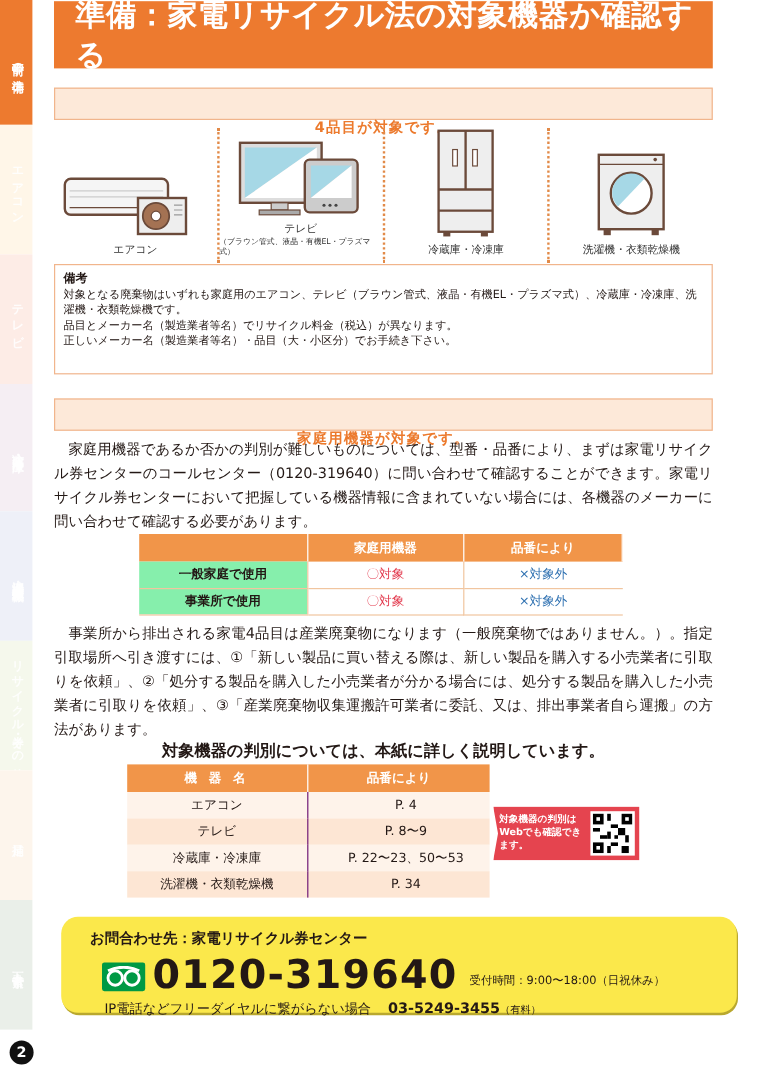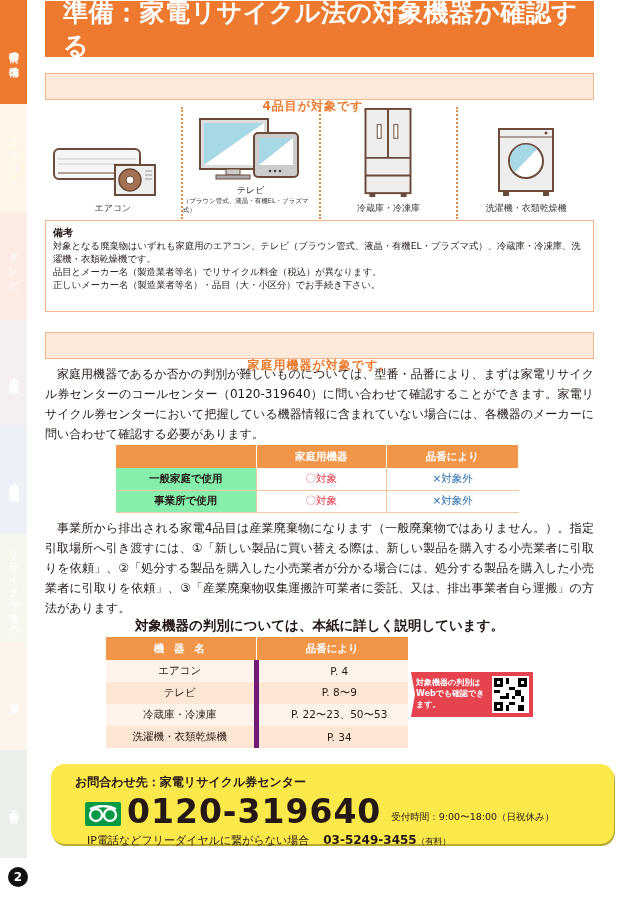--- a/index.html
+++ b/index.html
@@ -43,21 +43,21 @@
   .tbl1 td.c2 { border-left: 1px solid #f1c59f; border-right: 1px solid #f1c59f; color: #e2364a; }
   .tbl1 td.c3 { color: #2c6fb0; }
 
   .ref-title { position: absolute; left: 45px; top: 617px; width: 549px; text-align: center; font-size: 13.5px; font-weight: bold; }
   .tbl2 { position: absolute; left: 106px; top: 637px; width: 302px; font-size: 10.5px; }
   .tbl2 th { background: #f19549; color: #fff; height: 23px; font-weight: bold; letter-spacing: 3px; }
   .tbl2 th + th { border-left: 1px solid #fff; letter-spacing: 0; }
   .tbl2 td { height: 22px; text-align: center; }
   .tbl2 tr:nth-child(odd) td { background: #fde6d4; }
   .tbl2 tr:nth-child(even) td { background: #fef3ea; }
-  .tbl2 td + td { border-left: 5px solid #701a75; padding-left: 12px; }
+  .tbl2 td + td { border-left: 1px solid #701a75; padding-left: 12px; }
 
   .web-badge { position: absolute; left: 411px; top: 672px; width: 122px; height: 45px; background: #e5444f; color: #fff; font-size: 8px; font-weight: bold; line-height: 11px; padding: 5px 5px; clip-path: polygon(0 0, 100% 0, 100% 100%, 0 100%, 4px 50%); }
   .web-badge .txt { width: 70px; }
   .qr { position: absolute; right: 4px; top: 4px; width: 37px; height: 37px; background: #fff; padding: 2px; }
 
   
   .contact { position: absolute; left: 51px; top: 764px; width: 563px; height: 80px; background: #fbe84b; border-radius: 14px; box-shadow: 1px 2px 0 #b9a82e; padding: 10px 24px; }
   .contact .c-title { font-size: 12px; font-weight: bold; }
   .contact .row { display: flex; align-items: flex-end; margin-top: 1px; }
   .freedial { width: 36px; height: 24px; background: #009944; border-radius: 2px; display: flex; align-items: center; justify-content: center; margin-left: 10px; margin-bottom: 6px; }

